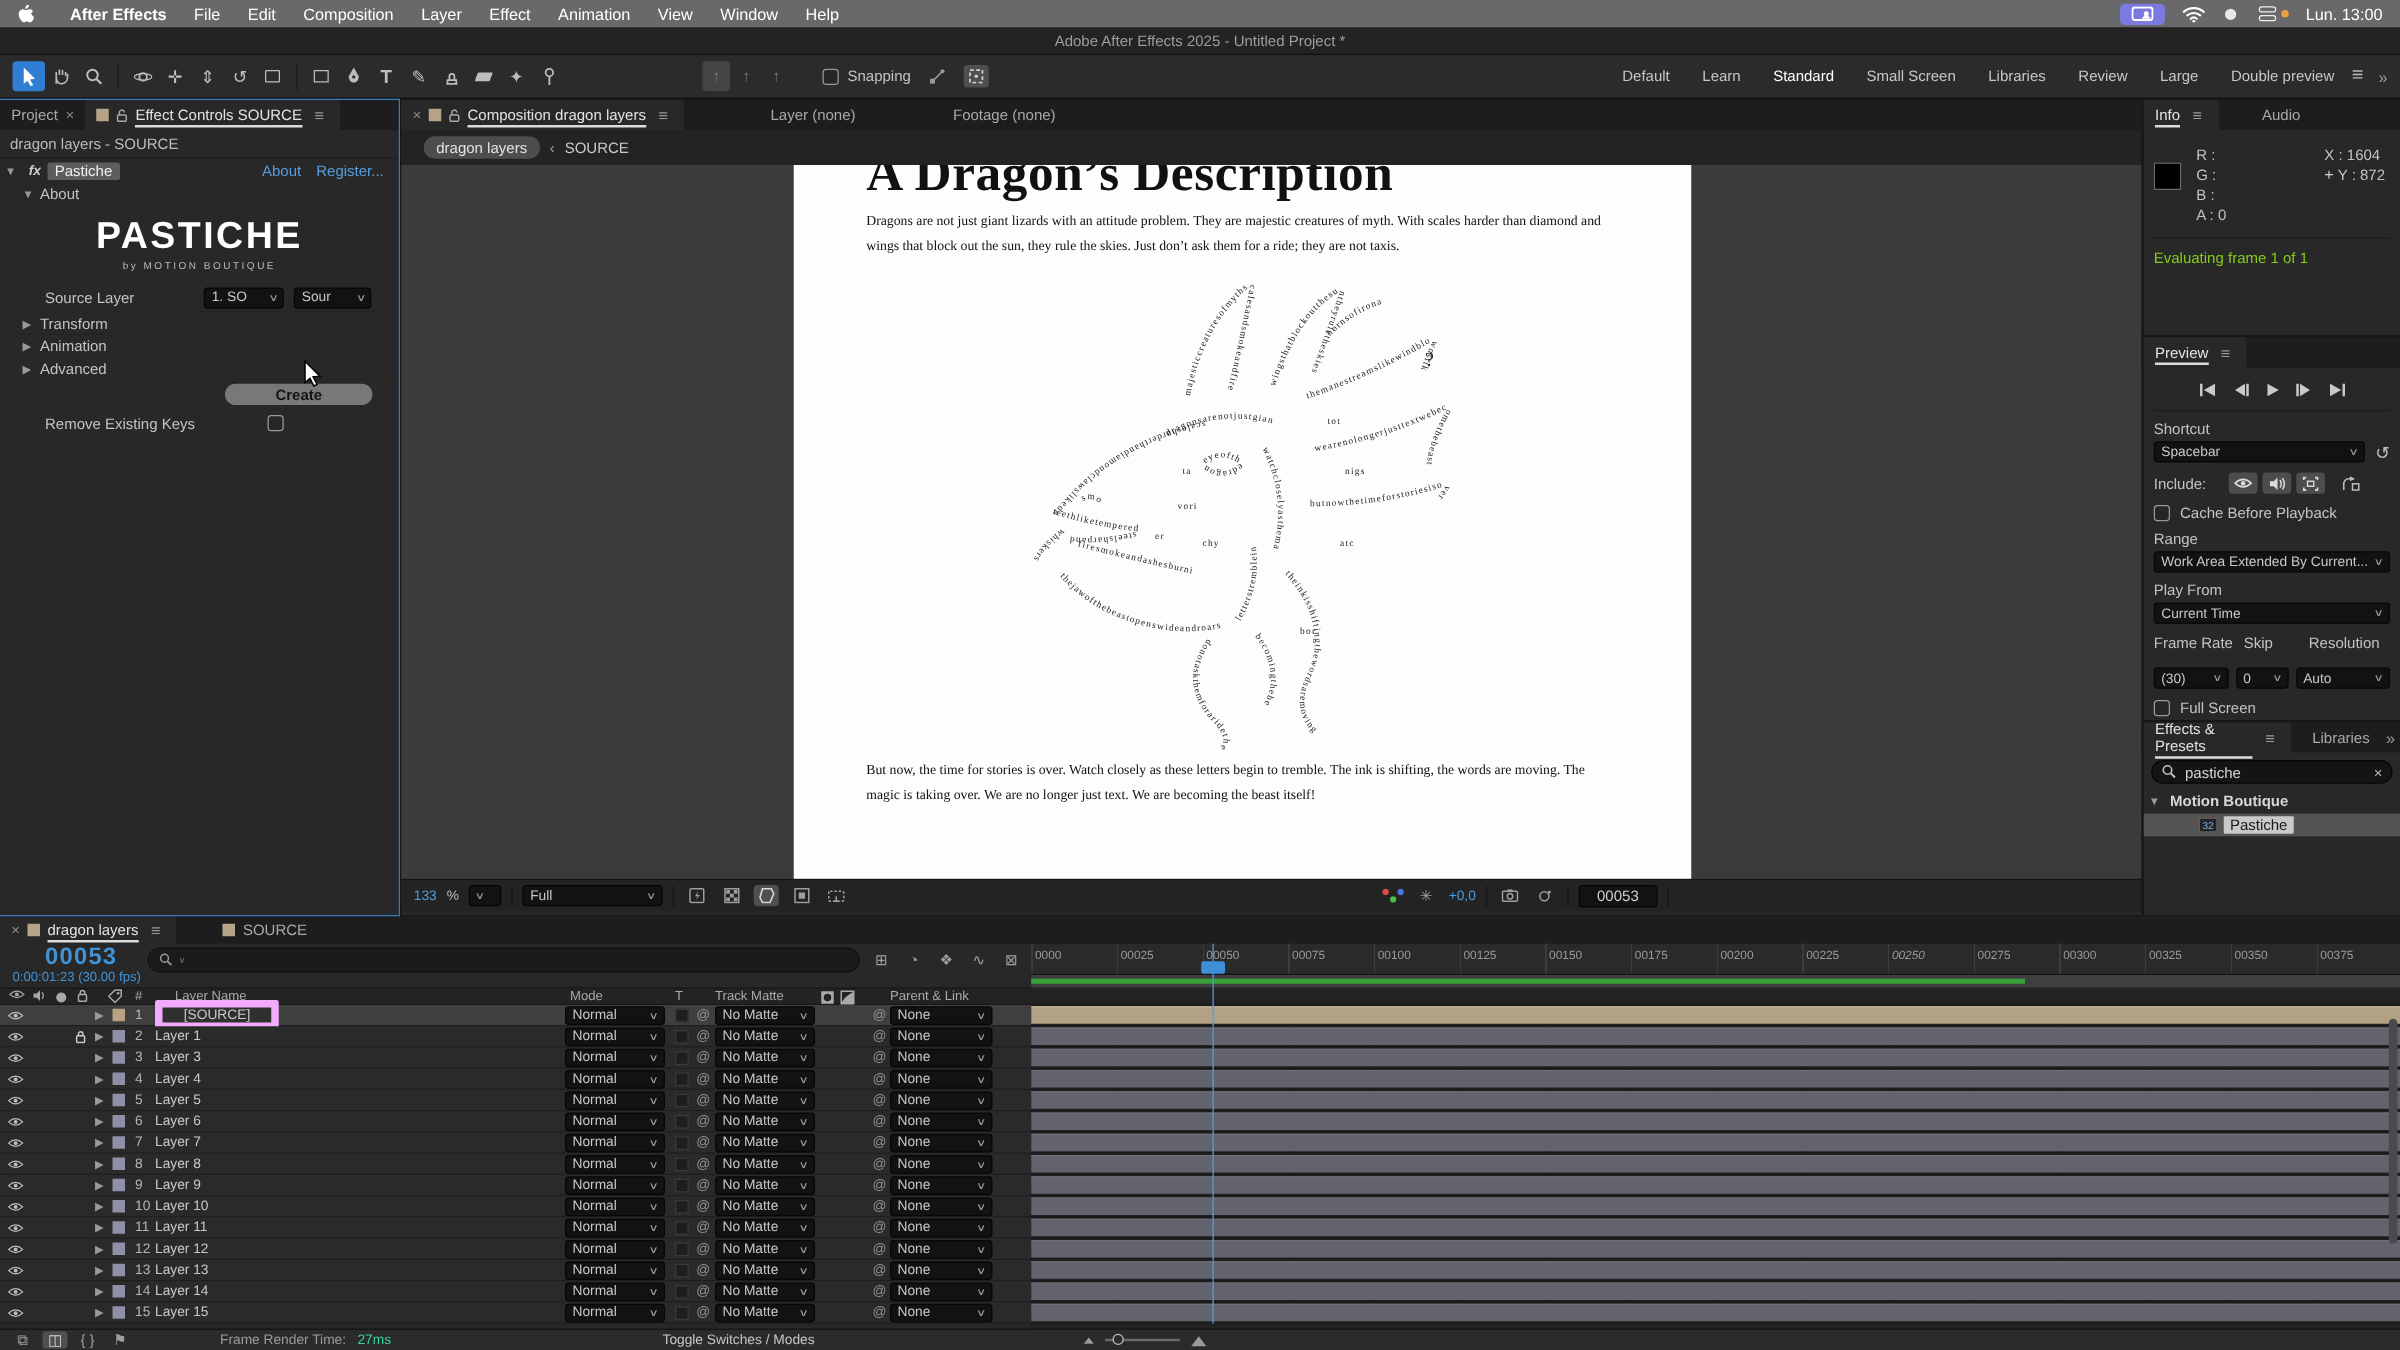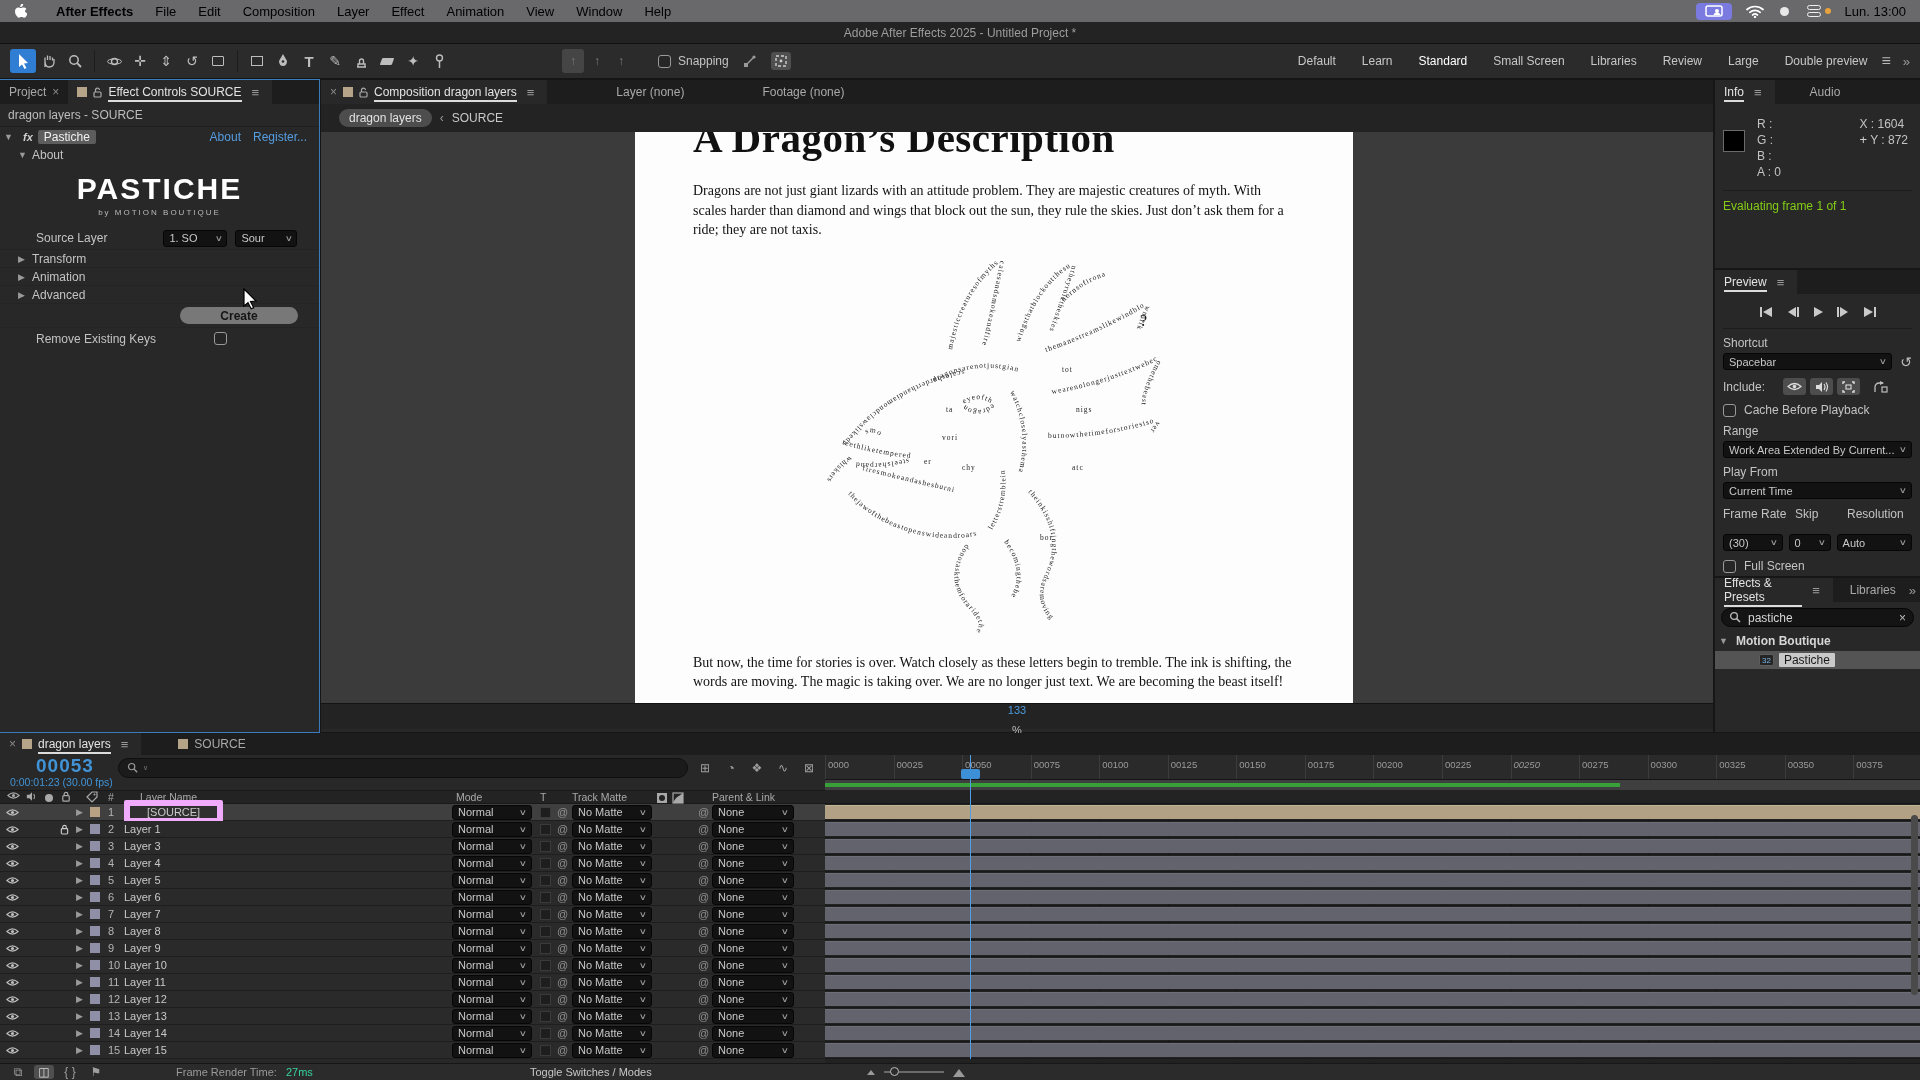--- a/index.html
+++ b/index.html
@@ -2,21 +2,21 @@
 <html><head>
 <meta charset="utf-8">
 <style>
   * { margin:0; padding:0; box-sizing:border-box; }
   html,body { width:1920px; height:1080px; background:#161616; overflow:hidden;
     font-family:"Liberation Sans", sans-serif; -webkit-font-smoothing:antialiased; }
   .abs { position:absolute; }
   #stage { position:relative; width:1920px; height:1080px; background:#161616; }
 
   
-  #menubar { left:0; top:0; width:1920px; height:22px; background:#69696b; color:#000000;
+  #menubar { left:0; top:0; width:1920px; height:22px; background:#69696b; color:#ffffff;
     display:flex; align-items:center; font-size:13px; gap:0; }
   #menubar .apple { margin:0 18px 0 14px; display:flex; }
   #menubar .mitem { padding:0 11px; }
   #menubar .mitem.bold { font-weight:bold; }
   #menubar .spacer { flex:1; }
   .status-chip { background:#7a7ae0; border-radius:4px; width:36px; height:17px;
     display:flex; align-items:center; justify-content:center; margin-right:14px; }
   .wifi { margin-right:16px; }
   .dot-ind { width:9px; height:9px; background:#e8e8e8; border-radius:50%; margin-right:18px; }
   .cc-ico { display:flex; flex-direction:column; gap:2px; margin-right:4px; }
@@ -100,24 +100,24 @@
   
   #panel-comp { left:321px; top:80px; width:1392px; height:652px; }
   #breadcrumb-row { height:28px; display:flex; align-items:center; gap:8px; padding-left:18px;
     background:#232323; font-size:12px; color:#c9c9c9; }
   .bc-chip { background:#4d4d4d; border-radius:10px; padding:2px 10px; color:#e2e2e2; }
   .bc-arrow { color:#9a9a9a; }
   #viewer { position:relative; height:571px; background:#3b3b3b; overflow:hidden; }
   #page { position:absolute; left:314px; top:-30px; width:718px; height:628px; background:#fdfdfd;
     font-family:"Liberation Serif", serif; color:#111; padding:12px 58px 0; }
   #doc-title { font-size:41px; font-weight:bold; letter-spacing:.5px; }
-  .doc-p { font-size:14px; line-height:19.5px; margin-top:19px; }
+  .doc-p { font-size:11px; line-height:19.5px; margin-top:6px; }
   #dragon-wrap { display:flex; justify-content:center; margin-top:2px; }
   #comp-bottom { height:26px; background:#232323; border-top:1px solid #141414; display:flex;
-    align-items:center; gap:8px; padding:0 10px; font-size:11px; color:#bdbdbd;flex-direction:column; }
+    align-items:center; gap:8px; padding:0 10px; font-size:11px; color:#bdbdbd; }
   #comp-bottom .sep { width:1px; height:16px; background:#141414; }
   .blue { color:#4b9bdf; }
   .miniico { width:20px; height:17px; display:flex; align-items:center; justify-content:center;
     color:#9e9e9e; font-size:12px; border-radius:3px; }
   .miniico.pressed { background:#4f4f4f; color:#d8d8d8; }
   .tc-chip { background:#121212; border:1px solid #060606; border-radius:3px; padding:1px 14px;
     color:#cfcfcf; font-size:12px; }
   .rgbdots { display:flex; gap:1px; }
   .rgbdots i { width:5px; height:5px; border-radius:50%; display:block; }
 

